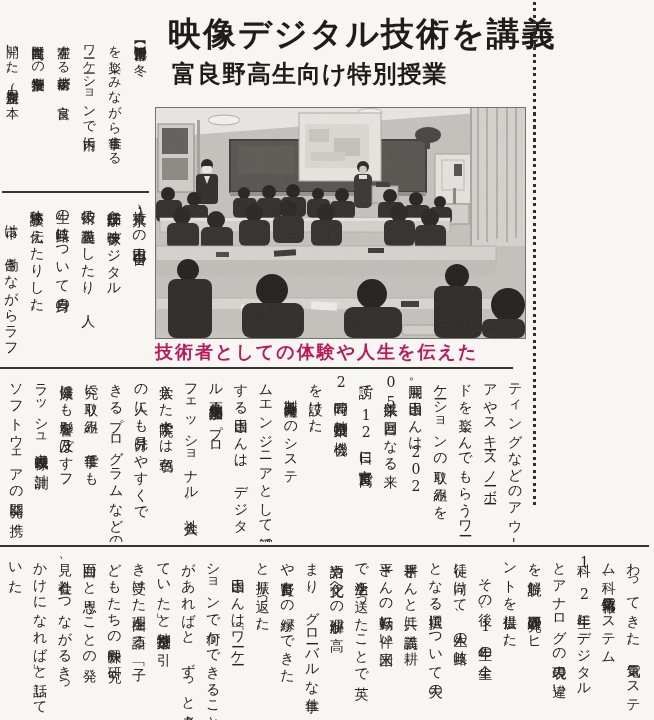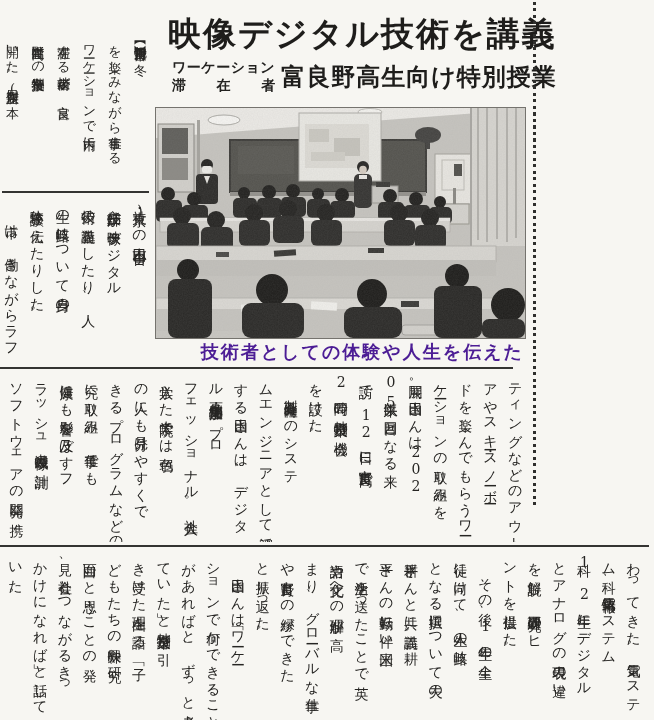--- a/index.html
+++ b/index.html
@@ -36,23 +36,23 @@
   }
   #kicker{left:172px;top:58px;width:360px;display:flex;align-items:flex-end;gap:6px;}
   .kicker-tag{width:116px;font-family:"DejaVu Sans",sans-serif;font-weight:bold;
               font-size:14px;line-height:18px;color:#232220;}
   .kicker-tag .l1{letter-spacing:0.5px;white-space:nowrap;}
   .kicker-tag .l2{text-align:justify;text-align-last:justify;-moz-text-align-last:justify;}
   .kicker-main{font-family:"DejaVu Serif",serif;font-weight:bold;font-size:24px;
                letter-spacing:1px;color:#1e1d1b;white-space:nowrap;padding-bottom:1px;}
   #photoSlot{left:155px;top:107px;width:369px;height:230px;}
   #photoSlot svg{display:block;border:1px solid #75736e;}
-  #caption{left:155px;top:340px;width:369px;text-align:right;
+  #caption{left:155px;top:340px;width:369px;text-align:left;
            font-family:"DejaVu Sans",sans-serif;font-weight:bold;
-           font-size:18px;letter-spacing:2px;color:#4c1d95;}
+           font-size:18px;letter-spacing:2px;color:#be185d;}
   #dotted{left:533px;top:2px;width:3px;height:506px;
           background-image:repeating-linear-gradient(to bottom,#2f2f2d 0 3px,transparent 3px 6.5px);}
   #rule1{left:0;top:367px;width:513px;height:2px;background:var(--rule);}
   #midBand{left:5px;top:374px;width:523px;height:168px;}
   #rule2{left:0;top:545px;width:649px;height:2px;background:var(--rule);}
   #bottomBand{left:4px;top:553px;width:642px;height:167px;}
 </style>
 </head>
 <body>
 
@@ -73,24 +73,20 @@
       <div class="vcol">技術の講義をしたり、人</div>
       <div class="vcol">生の岐路について自身の</div>
       <div class="vcol">体験談を伝えたりした。</div>
       <div class="vcol">　市は、働きながらラフ</div>
     </div>
 
   <div id="headlineArea" class="abs">
     <h1>映像デジタル技術を講義</h1>
   </div>
   <div id="kicker" class="abs">
-    <div class="kicker-tag">
-      <div class="l1">ワーケーション</div>
-      <div class="l2">滞在者</div>
-    </div>
     <div class="kicker-main">富良野高生向け特別授業</div>
   </div>
 
   <figure id="photoSlot" class="abs" style="margin:0">
     <svg width="369" height="230" viewBox="0 0 369 230" xmlns="http://www.w3.org/2000/svg">
       <defs>
         <filter id="grain" x="0" y="0" width="100%" height="100%">
           <feTurbulence type="fractalNoise" baseFrequency="0.8" numOctaves="2" result="n"></feTurbulence>
           <feColorMatrix in="n" type="matrix" values="0 0 0 0 0.35 0 0 0 0 0.35 0 0 0 0 0.34 0 0 0 0.16 0"></feColorMatrix>
         </filter>

